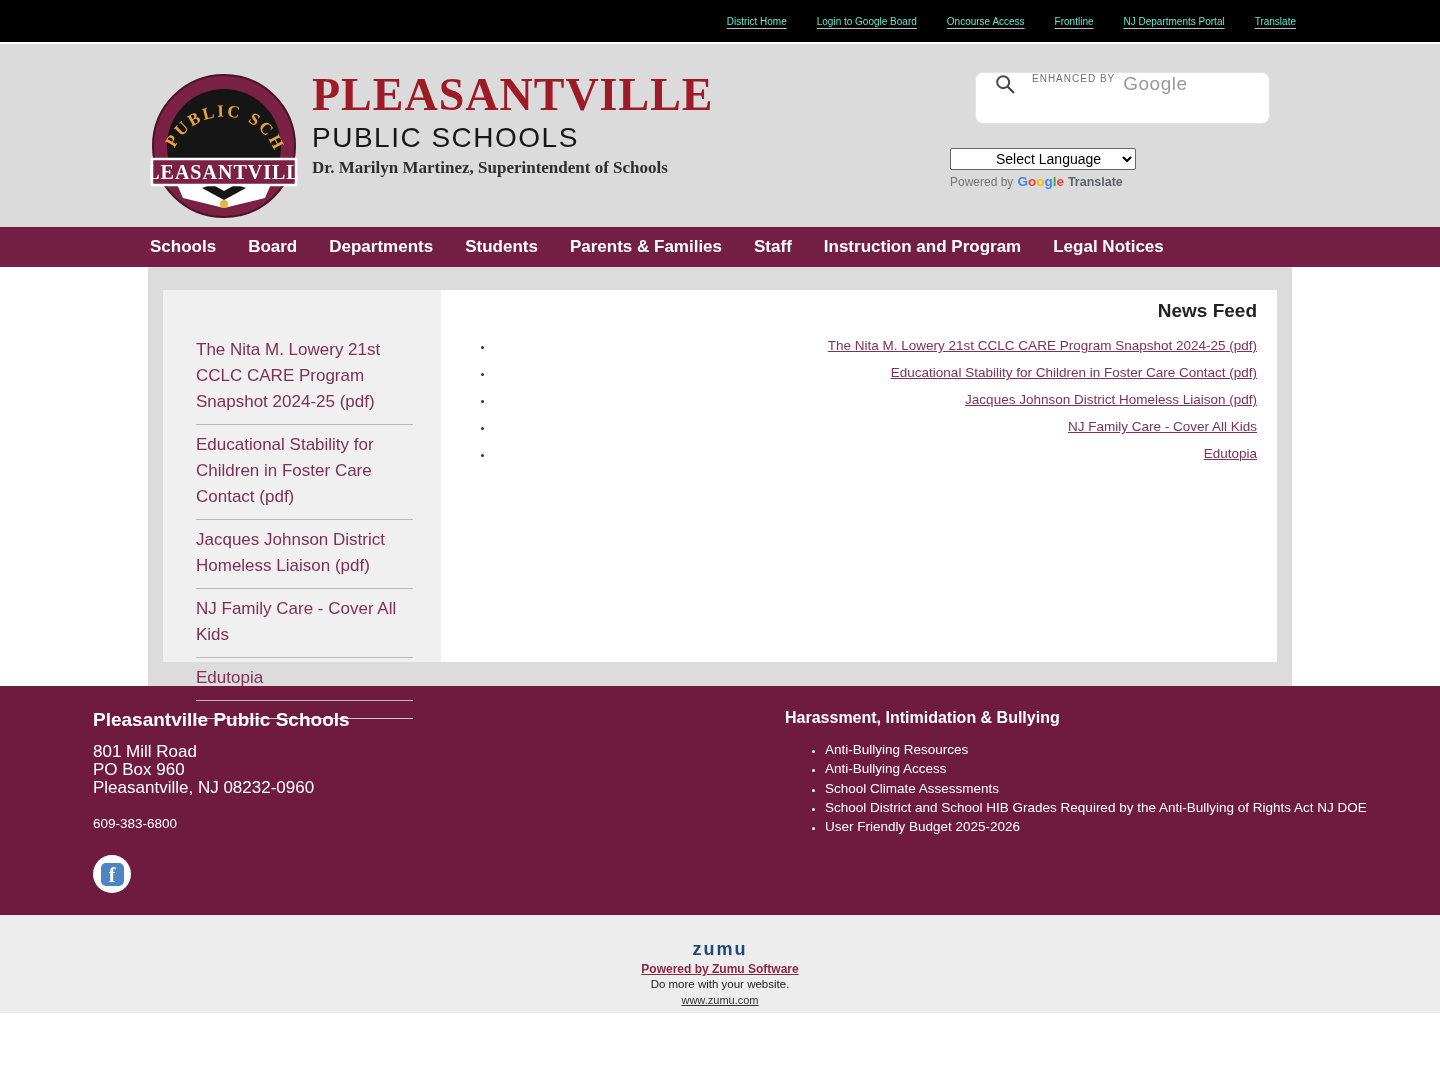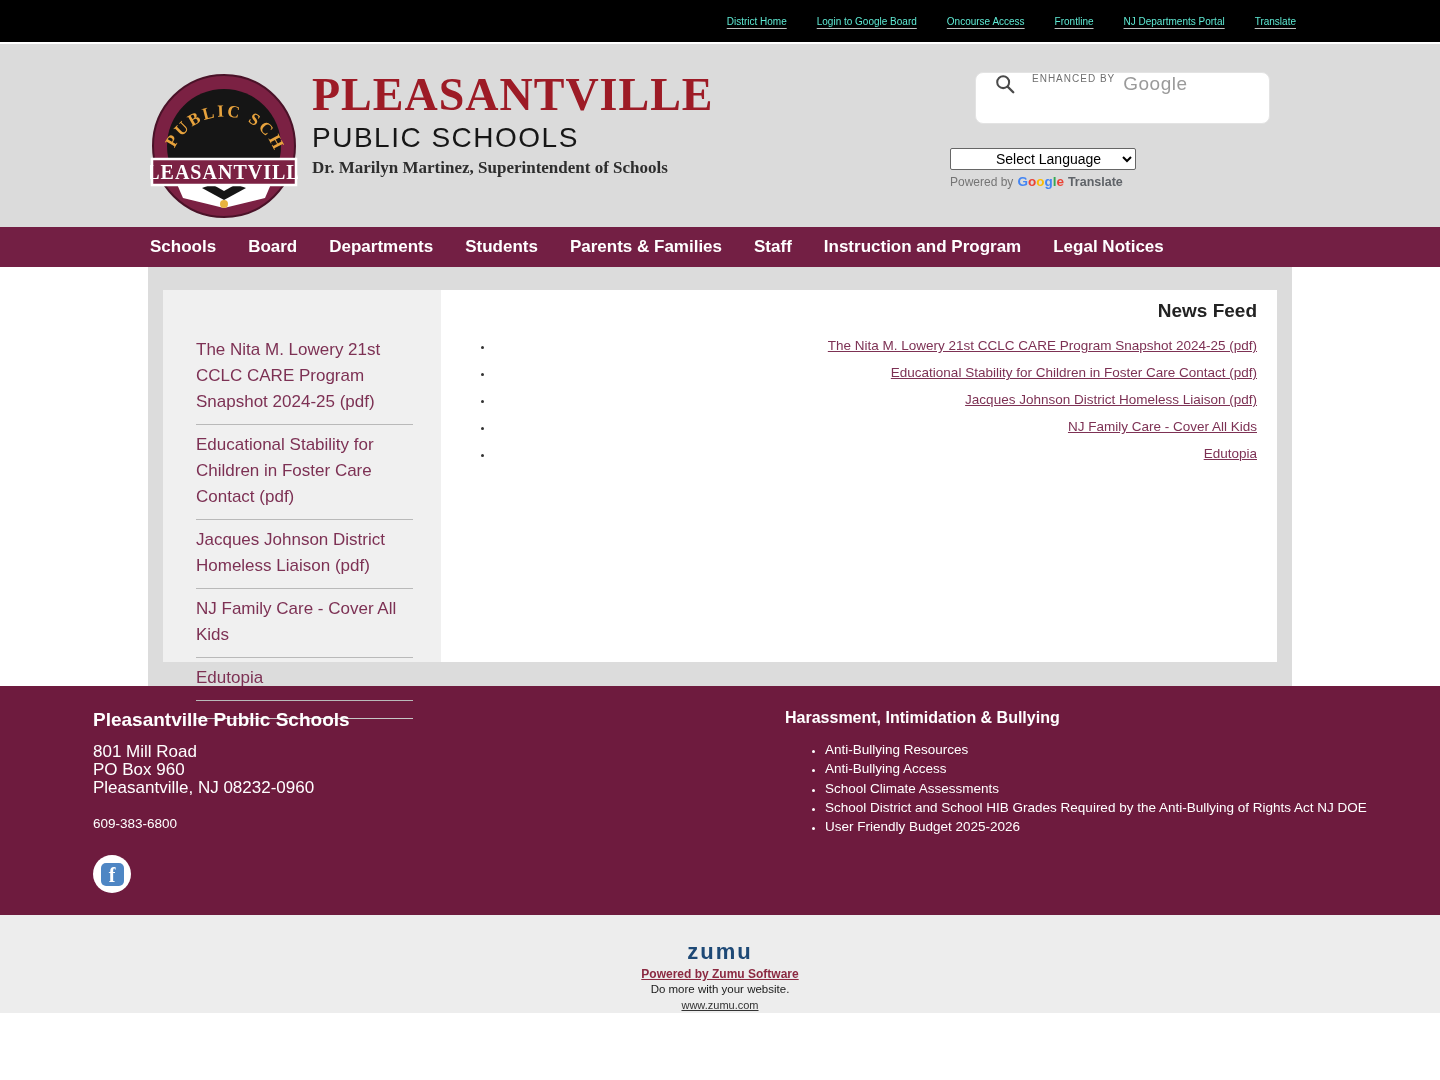--- a/index.html
+++ b/index.html
@@ -70,21 +70,21 @@
   .f-right { width:640px; }
   .f-right h3 { font-size:16px; font-weight:700; margin-bottom:13px; }
   .f-right ul { padding-left:40px; }
   .f-right li { font-size:13.5px; line-height:19.3px; }
   .f-right li::marker { color:#fff; font-size:11px; }
   .f-right li a { color:#fff; text-decoration:none; cursor:pointer; }
   .budget-h { margin-top:21px; }
 
   
   .zumu-band { height:98px; background:#ededed; text-align:center; padding-top:24px; }
-  .zumu-logo { font-size:22px; font-weight:800; letter-spacing:2px; color:#1e4976;
+  .zumu-logo { font-size:18px; font-weight:800; letter-spacing:2px; color:#1e4976;
     text-transform:lowercase; cursor:pointer; display:inline-block; }
   .zumu-powered { display:block; margin-top:2px; font-size:12px; font-weight:700;
     color:#8b2941; text-decoration:underline; cursor:pointer; }
   .zumu-tag { font-size:11.5px; color:#1a1a1a; margin-top:2px; }
   .zumu-url { display:inline-block; margin-top:2px; font-size:11px; color:#333;
     text-decoration:underline; cursor:pointer; }
 </style>
 </head>
 <body>
 

